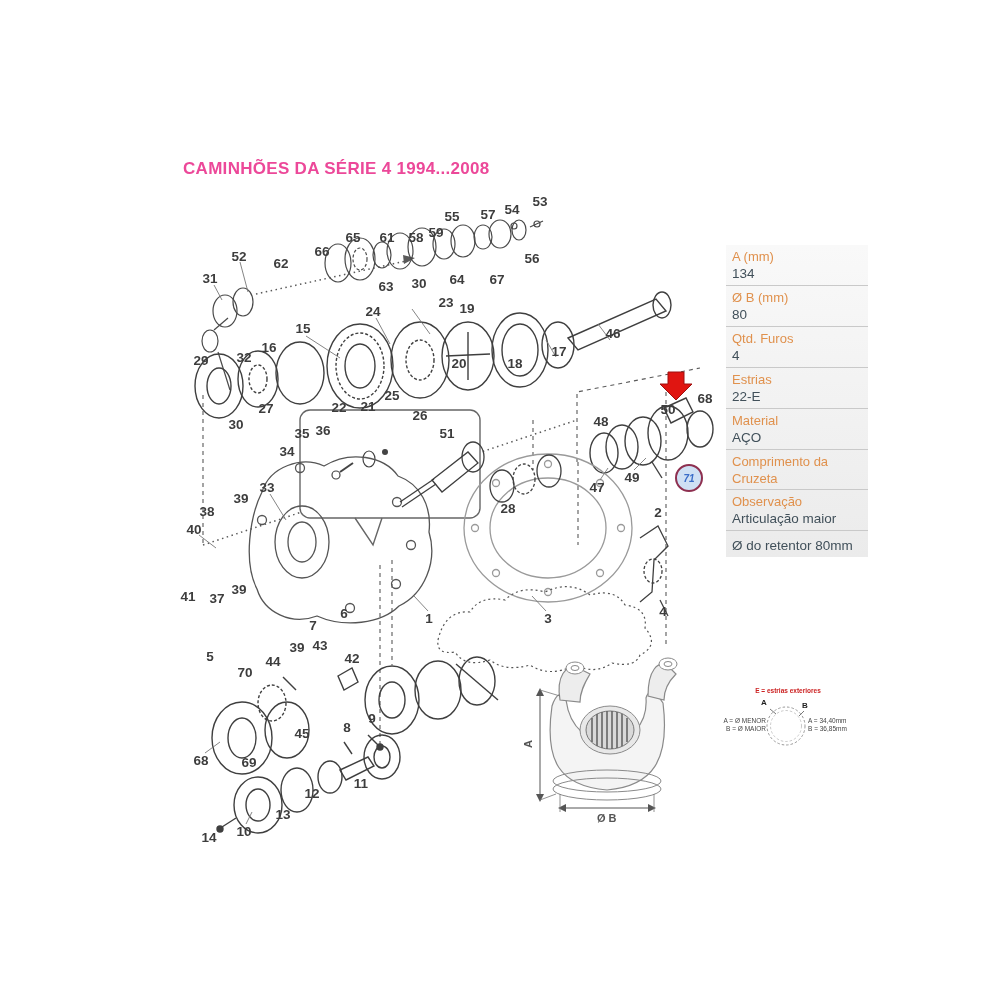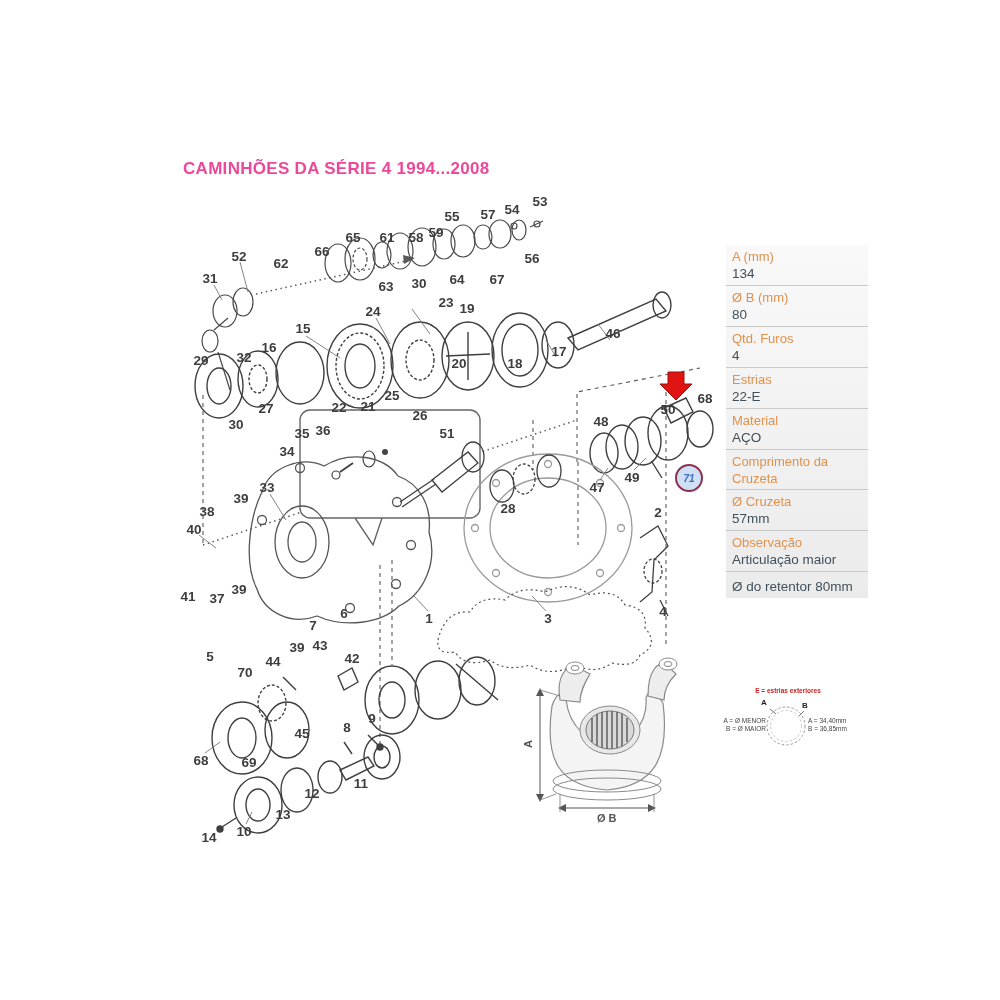--- a/index.html
+++ b/index.html
@@ -373,23 +373,19 @@
       <div class="spec-value">22-E</div>
     </div>
     <div class="spec-row">
       <div class="spec-label">Material</div>
       <div class="spec-value">AÇO</div>
     </div>
     <div class="spec-row">
       <div class="spec-label">Comprimento da Cruzeta</div>
     </div>
     <div class="spec-row">
-      <div class="spec-label">Ø Cruzeta</div>
-      <div class="spec-value">57mm</div>
-    </div>
-    <div class="spec-row">
       <div class="spec-label">Observação</div>
       <div class="spec-value">Articulação maior</div>
     </div>
     <div class="spec-row no-label">
       <div class="spec-value">Ø do retentor 80mm</div>
     </div>
   </div>
 
 </body></html>

